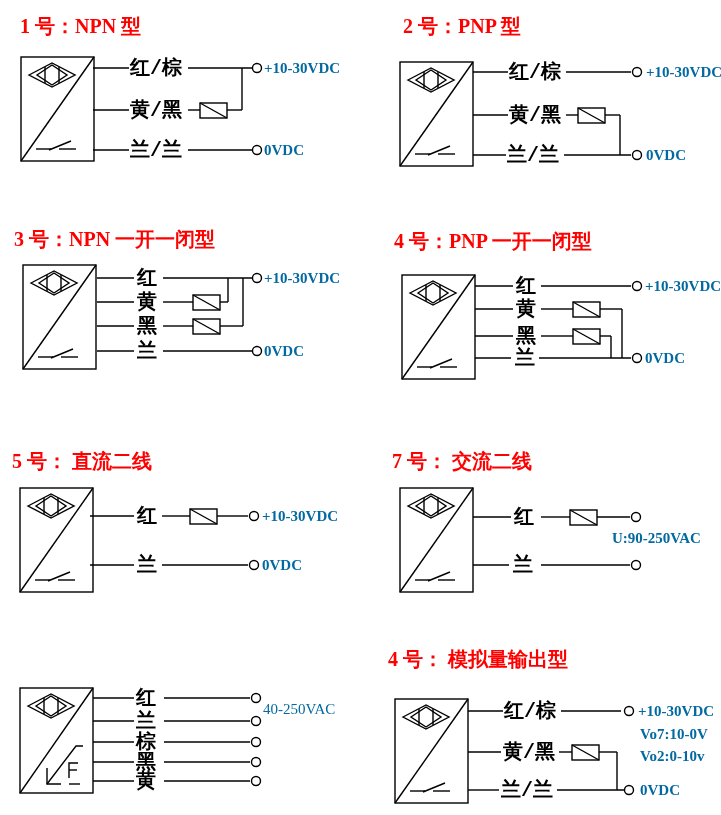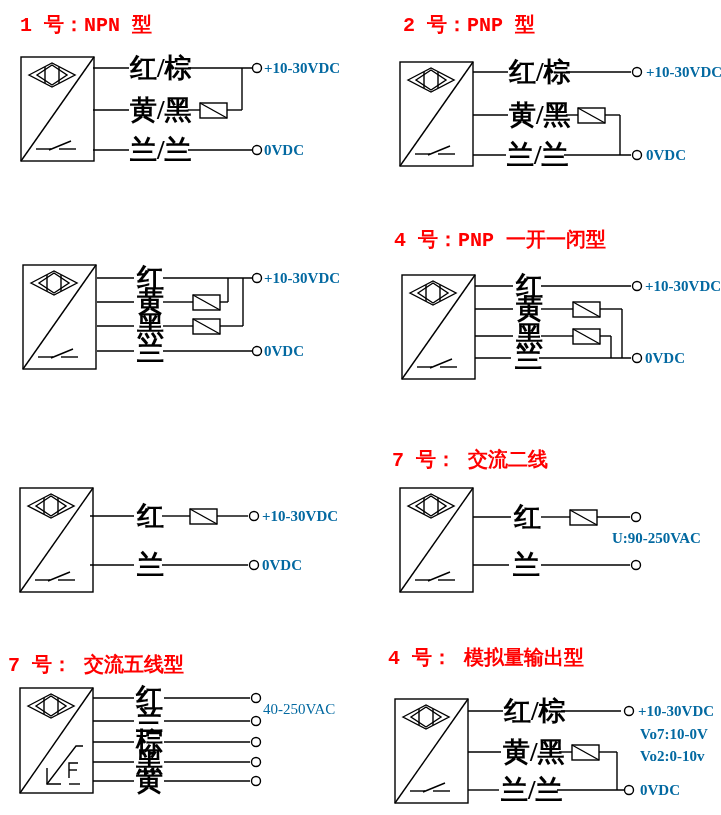--- a/index.html
+++ b/index.html
@@ -4,27 +4,27 @@
 <style>
   html,body { margin:0; padding:0; background:#ffffff; }
   #stage {
     position:relative; width:721px; height:815px; background:#ffffff;
     font-family:"DejaVu Sans", sans-serif; overflow:hidden;
   }
   #diagram-svg { position:absolute; left:0; top:0; }
   .title {
     position:absolute; color:#ff0000; font-weight:bold; font-size:20px;
     line-height:22px; white-space:nowrap;
+    font-family:Liberation Serif, serif;
+    text-align:center;
+  }
+  .wlabel {
+    position:absolute; color:#000000; font-weight:bold; font-size:20px;
+    line-height:23px; white-space:nowrap;
     font-family:Liberation Mono, monospace;
-    text-align:center;
-  }
-  .wlabel {
-    position:absolute; color:#000000; font-weight:bold; font-size:27px;
-    line-height:23px; white-space:nowrap;
-    font-family:Liberation Serif, serif;
   }
   .tlabel {
     position:absolute; color:#0369a1; font-weight:bold; font-size:15px;
     line-height:17px; white-space:nowrap;
     font-family:Liberation Serif, serif;
   }
   .tlabel.regular { font-weight:normal; }
 </style>
 </head>
 <body>
@@ -197,46 +197,47 @@
   <span class="tlabel" style="left:264px;top:60px">+10-30VDC</span>
   <span class="tlabel" style="left:264px;top:142px">0VDC</span>
 
   <span class="title" style="left:403px;top:15px">2 号：PNP 型</span>
   <span class="wlabel" style="left:509px;top:61px">红/棕</span>
   <span class="wlabel" style="left:509px;top:104px">黄/黑</span>
   <span class="wlabel" style="left:507px;top:144px">兰/兰</span>
   <span class="tlabel" style="left:646px;top:64px">+10-30VDC</span>
   <span class="tlabel" style="left:646px;top:147px">0VDC</span>
 
+  <span class="title" style="left:14px;top:228px">3 号：NPN 一开一闭型</span>
   <span class="wlabel" style="left:137px;top:267px">红</span>
   <span class="wlabel" style="left:137px;top:291px">黄</span>
   <span class="wlabel" style="left:137px;top:315px">黑</span>
   <span class="wlabel" style="left:137px;top:340px">兰</span>
   <span class="tlabel" style="left:264px;top:270px">+10-30VDC</span>
   <span class="tlabel" style="left:264px;top:343px">0VDC</span>
 
   <span class="title" style="left:394px;top:230px">4 号：PNP 一开一闭型</span>
   <span class="wlabel" style="left:516px;top:275px">红</span>
   <span class="wlabel" style="left:516px;top:298px">黄</span>
   <span class="wlabel" style="left:516px;top:325px">黑</span>
   <span class="wlabel" style="left:515px;top:347px">兰</span>
   <span class="tlabel" style="left:645px;top:278px">+10-30VDC</span>
   <span class="tlabel" style="left:645px;top:350px">0VDC</span>
 
+  <span class="title" style="left:12px;top:450px">5 号： 直流二线</span>
   <span class="wlabel" style="left:137px;top:505px">红</span>
   <span class="wlabel" style="left:137px;top:554px">兰</span>
   <span class="tlabel" style="left:262px;top:508px">+10-30VDC</span>
   <span class="tlabel" style="left:262px;top:557px">0VDC</span>
 
   <span class="title" style="left:392px;top:450px">7 号： 交流二线</span>
   <span class="wlabel" style="left:514px;top:506px">红</span>
   <span class="wlabel" style="left:513px;top:554px">兰</span>
   <span class="tlabel" style="left:612px;top:530px">U:90-250VAC</span>
 
-  <span class="title" style="left:8px;top:655px">7 号： 交流五线型</span>
   <span class="wlabel" style="left:136px;top:687px">红</span>
   <span class="wlabel" style="left:136px;top:710px">兰</span>
   <span class="wlabel" style="left:136px;top:731px">棕</span>
   <span class="wlabel" style="left:136px;top:751px">黑</span>
   <span class="wlabel" style="left:136px;top:770px">黄</span>
   <span class="tlabel regular" style="left:263px;top:701px">40-250VAC</span>
 
   <span class="title" style="left:388px;top:648px">4 号： 模拟量输出型</span>
   <span class="wlabel" style="left:504px;top:700px">红/棕</span>
   <span class="wlabel" style="left:503px;top:741px">黄/黑</span>

